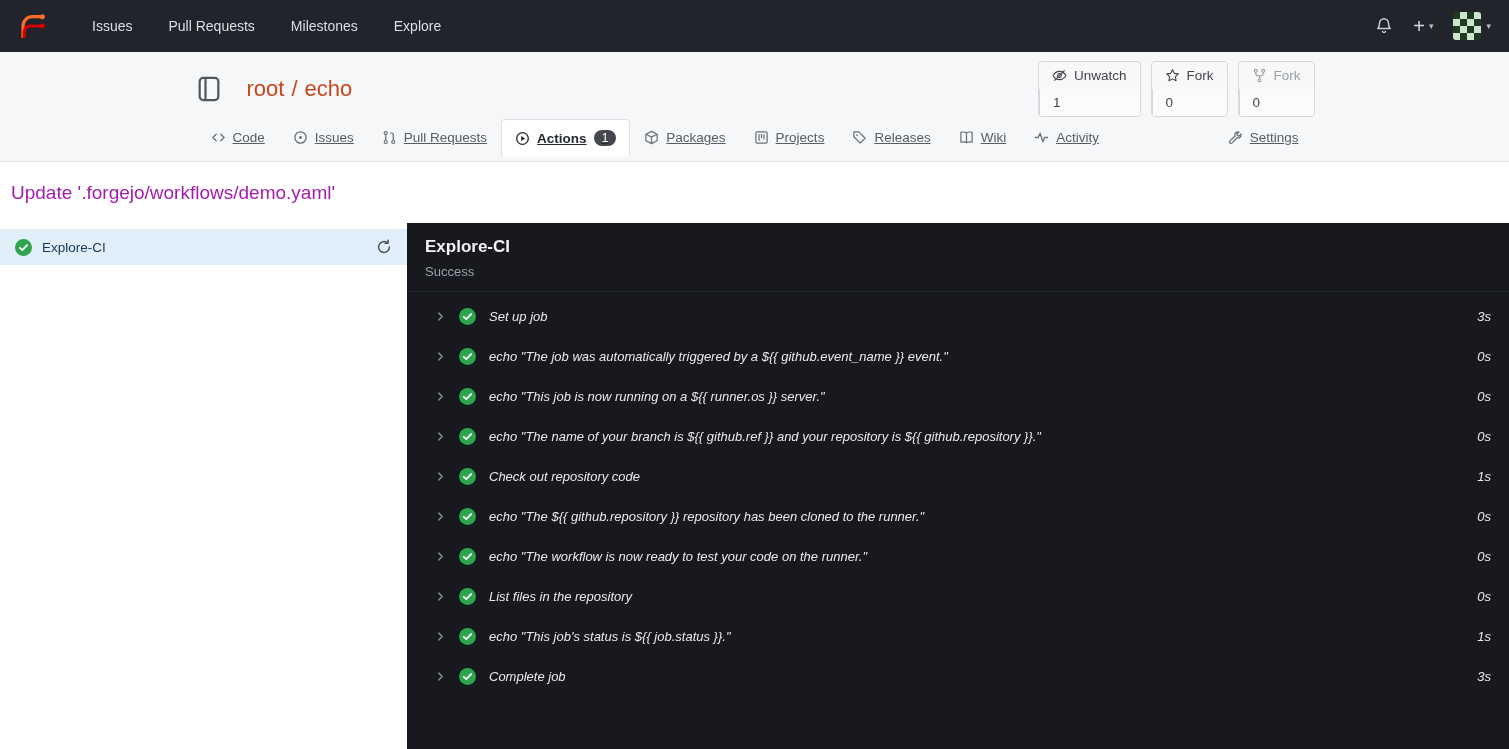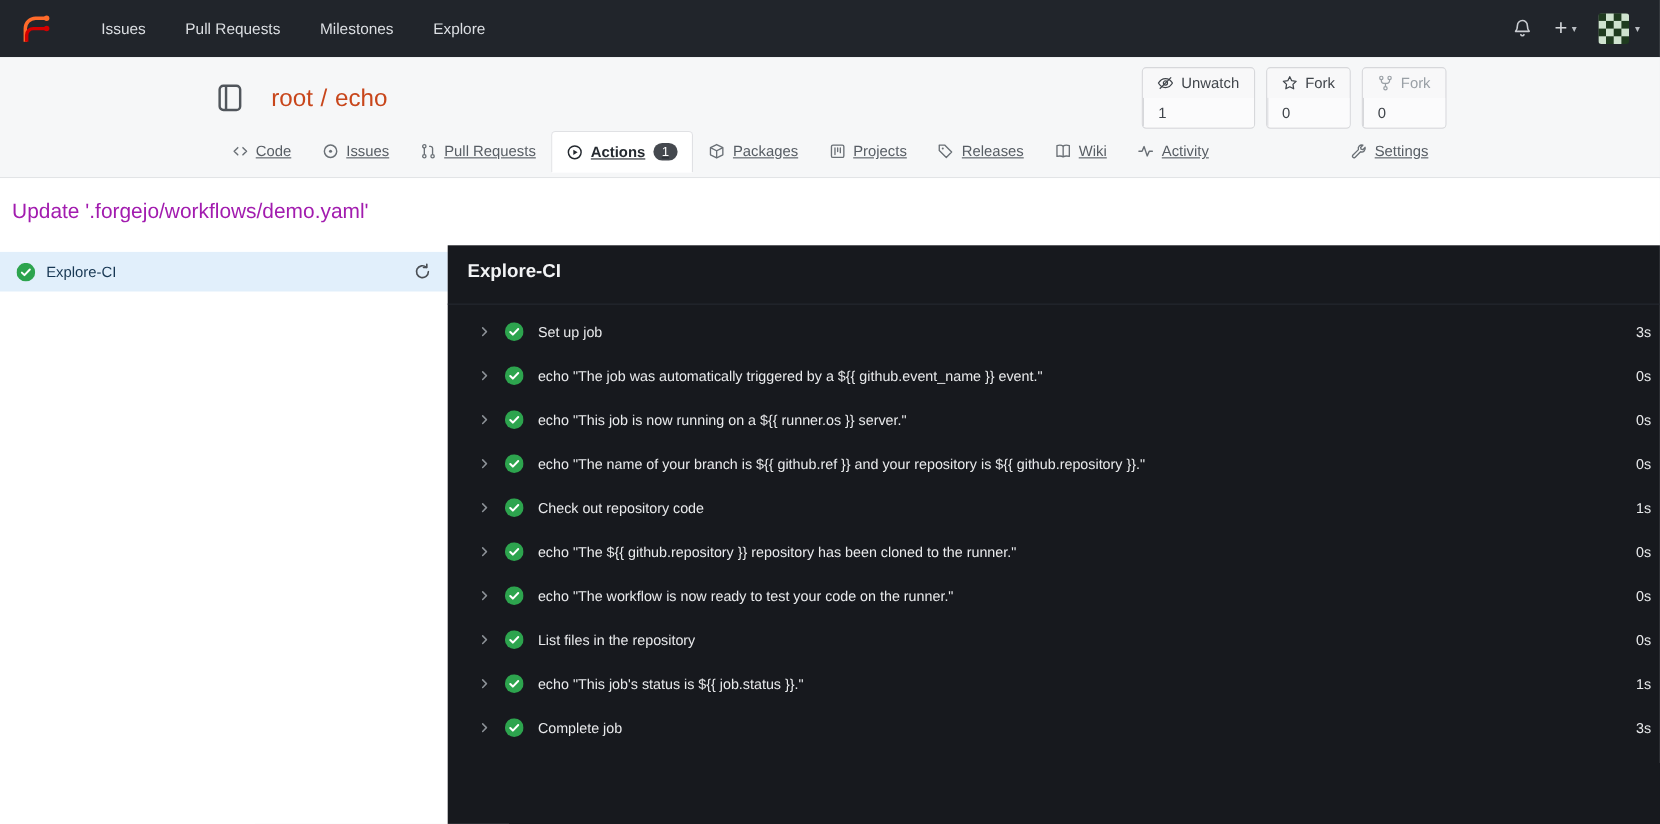--- a/index.html
+++ b/index.html
@@ -84,21 +84,21 @@
   }
   .job-label{font-size:13.5px;color:#173753}
   .job-refresh{margin-left:auto;color:#4a4f55;display:flex;cursor:pointer}
   .log-panel{flex:1;background:#17191e;display:flex;flex-direction:column;min-width:0}
   .log-header{padding:14px 18px 12px;border-bottom:1px solid #262930}
   .log-title{font-size:17px;font-weight:600;color:#f2f3f5;margin:0 0 7px}
   .log-status{font-size:13px;color:#9aa0a6}
   .steps{padding-top:4px}
   .step{
     height:40px;display:flex;align-items:center;gap:13px;
-    padding:0 8px 0 28px;font-size:13px;color:#e9eaec;cursor:pointer;
+    padding:0 18px 0 28px;font-size:13px;color:#e9eaec;cursor:pointer;font-style:italic;
   }
   .step .chev{color:#8b9096;display:flex}
   .step .check{display:flex}
   .step .duration{margin-left:auto;color:#e9eaec;font-size:13px}
   .ic{display:block}
 </style>
 </head>
 <body>
 
 <header class="navbar">
@@ -294,20 +294,21 @@
           <path d="M13.4 8A5.4 5.4 0 1 1 11.6 4" fill="none" stroke="currentColor" stroke-width="1.5" stroke-linecap="round"></path>
           <path d="M12 1.2v3h-3" fill="none" stroke="currentColor" stroke-width="1.5" stroke-linecap="round" stroke-linejoin="round"></path>
         </svg>
       </span>
     </div>
   </aside>
 
   <main class="log-panel">
     <div class="log-header">
       <h3 class="log-title">Explore-CI</h3>
+      <div class="log-status">Success</div>
     </div>
     <div class="steps">
 
       <div class="step">
         <span class="chev">
             <svg class="ic" width="11" height="11" viewBox="0 0 16 16">
               <path d="M5.5 3l5 5-5 5" fill="none" stroke="currentColor" stroke-width="2" stroke-linecap="round" stroke-linejoin="round"></path>
             </svg>
           </span>
         <svg class="ic check" width="17" height="17" viewBox="0 0 16 16">

